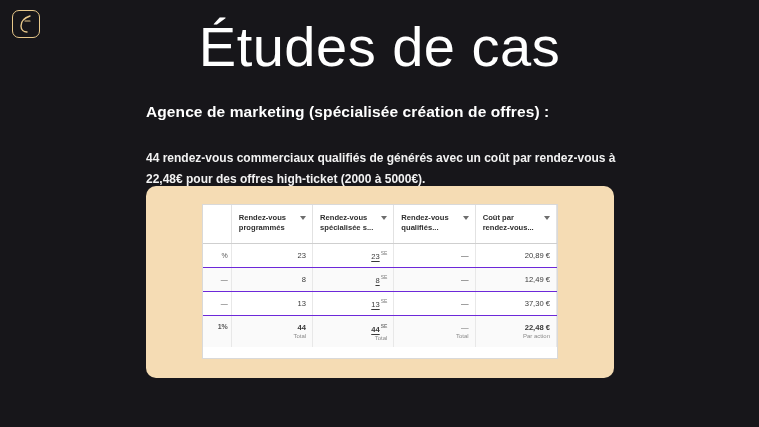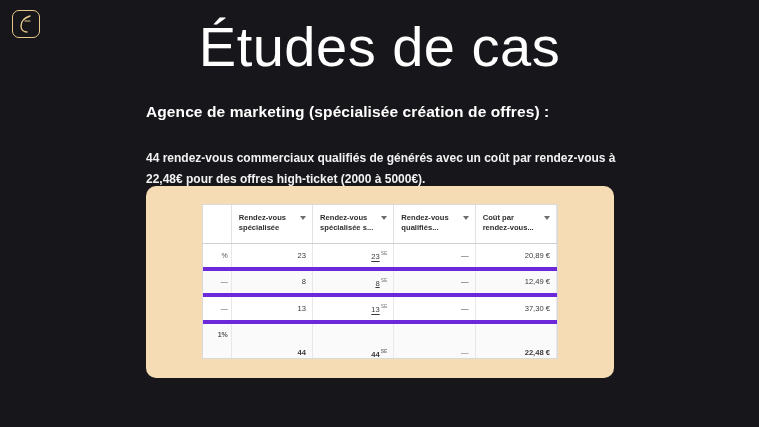--- a/index.html
+++ b/index.html
@@ -136,21 +136,21 @@
     border-left: 3px solid transparent;
     border-right: 3px solid transparent;
     border-top: 4px solid #6d6d6d;
     margin-top: 3px;
     flex: 0 0 auto;
   }
 
   table.data td {
     padding: 6px 6px 6px 7px;
     border-right: 1px solid #e8e8e8;
-    border-bottom: 4px solid #6d28d9;
+    border-bottom: 1px solid #6d28d9;
     text-align: right;
     height: 24px;
     box-sizing: border-box;
     vertical-align: middle;
     color: #3a3a3a;
     font-size: 7.6px;
   }
   table.data td.left-stub {
     text-align: right;
     color: #555;
@@ -158,21 +158,21 @@
     font-size: 7px;
   }
   table.data tr.alt td { background: #fafafa; }
   table.data tr.total td {
     font-weight: bold;
     border-bottom: none;
     height: 30px;
     vertical-align: top;
     padding-top: 7px;
   }
-  .val-main { display: block; margin-top: 17px; }
+  .val-main { display: block; }
   .val-sub {
     display: block;
     font-size: 6px;
     font-weight: normal;
     color: #8a8a8a;
     margin-top: 1px;
   }
   .underlined {
     text-decoration: underline;
     text-underline-offset: 1.5px;
@@ -212,21 +212,21 @@
           <col class="c1">
           <col class="c2">
           <col class="c3">
           <col class="c4">
       </colgroup>
       <thead>
         <tr>
           <th class="spacer"></th>
           <th>
             <div class="hdr-inner">
-              <span class="hdr-text">Rendez-vous spécialisée</span>
+              <span class="hdr-text">Rendez-vous programmés</span>
               <span class="caret"></span>
             </div>
           </th>
           <th>
             <div class="hdr-inner">
               <span class="hdr-text">Rendez-vous spécialisée s...</span>
               <span class="caret"></span>
             </div>
           </th>
           <th>

